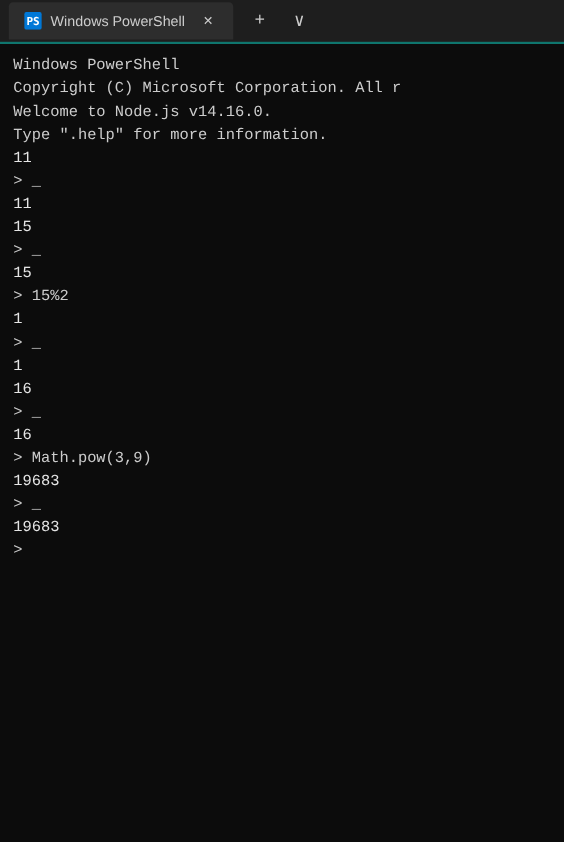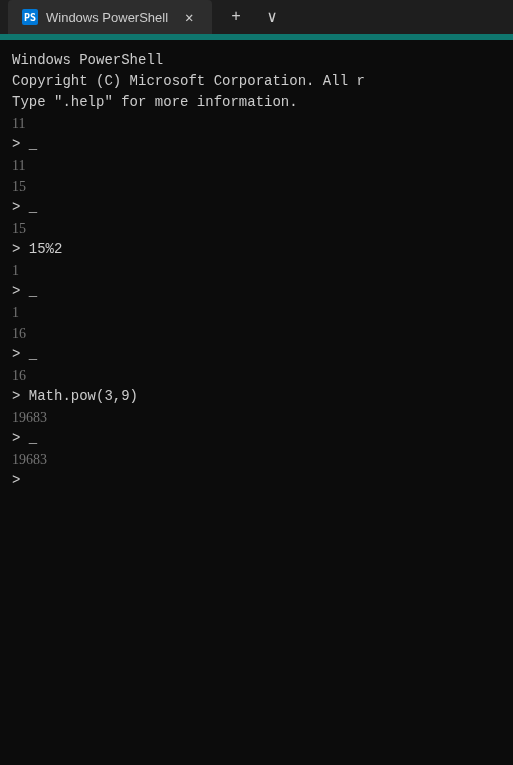--- a/index.html
+++ b/index.html
@@ -15,21 +15,21 @@
       font-family: 'Consolas', 'Courier New', monospace;
       overflow: hidden;
     }
 
     .titlebar {
       display: flex;
       align-items: center;
       background: #1e1e1e;
       height: 40px;
       padding: 0 8px;
-      border-bottom: 6px solid #0f766e;
+      border-bottom: 2px solid #0f766e;
     }
 
     .tab {
       display: flex;
       align-items: center;
       background: #2d2d2d;
       padding: 6px 14px;
       border-radius: 4px 4px 0 0;
       gap: 8px;
       height: 34px;
@@ -86,22 +86,21 @@
       font-size: 14px;
       line-height: 1.5;
     }
 
     .line {
       white-space: pre;
       color: #cccccc;
     }
 
     .line.yellow {
-      color: #737373;
-      font-family: Liberation Serif, serif;
+      color: #e5e5e5;
     }
 
     .line.prompt {
       color: #cccccc;
     }
   </style>
 </head>
 <body>
 
 <div>
@@ -124,20 +123,21 @@
         <span>∨</span>
       </div>
     </div>
   </div>
 
   <div class="terminal" id="terminal-content">
   <div class="line prompt">Windows PowerShell</div>
       <div class="line prompt">Copyright (C) Microsoft Corporation. All r</div>
       <div class="line prompt"></div>
       <div class="line prompt"></div>
+      <div class="line prompt">Welcome to Node.js v14.16.0.</div>
       <div class="line prompt">Type ".help" for more information.</div>
       <div class="line yellow">11</div>
       <div class="line prompt">&gt; _</div>
       <div class="line yellow">11</div>
       <div class="line yellow">15</div>
       <div class="line prompt">&gt; _</div>
       <div class="line yellow">15</div>
       <div class="line prompt">&gt; 15%2</div>
       <div class="line yellow">1</div>
       <div class="line prompt">&gt; _</div>

